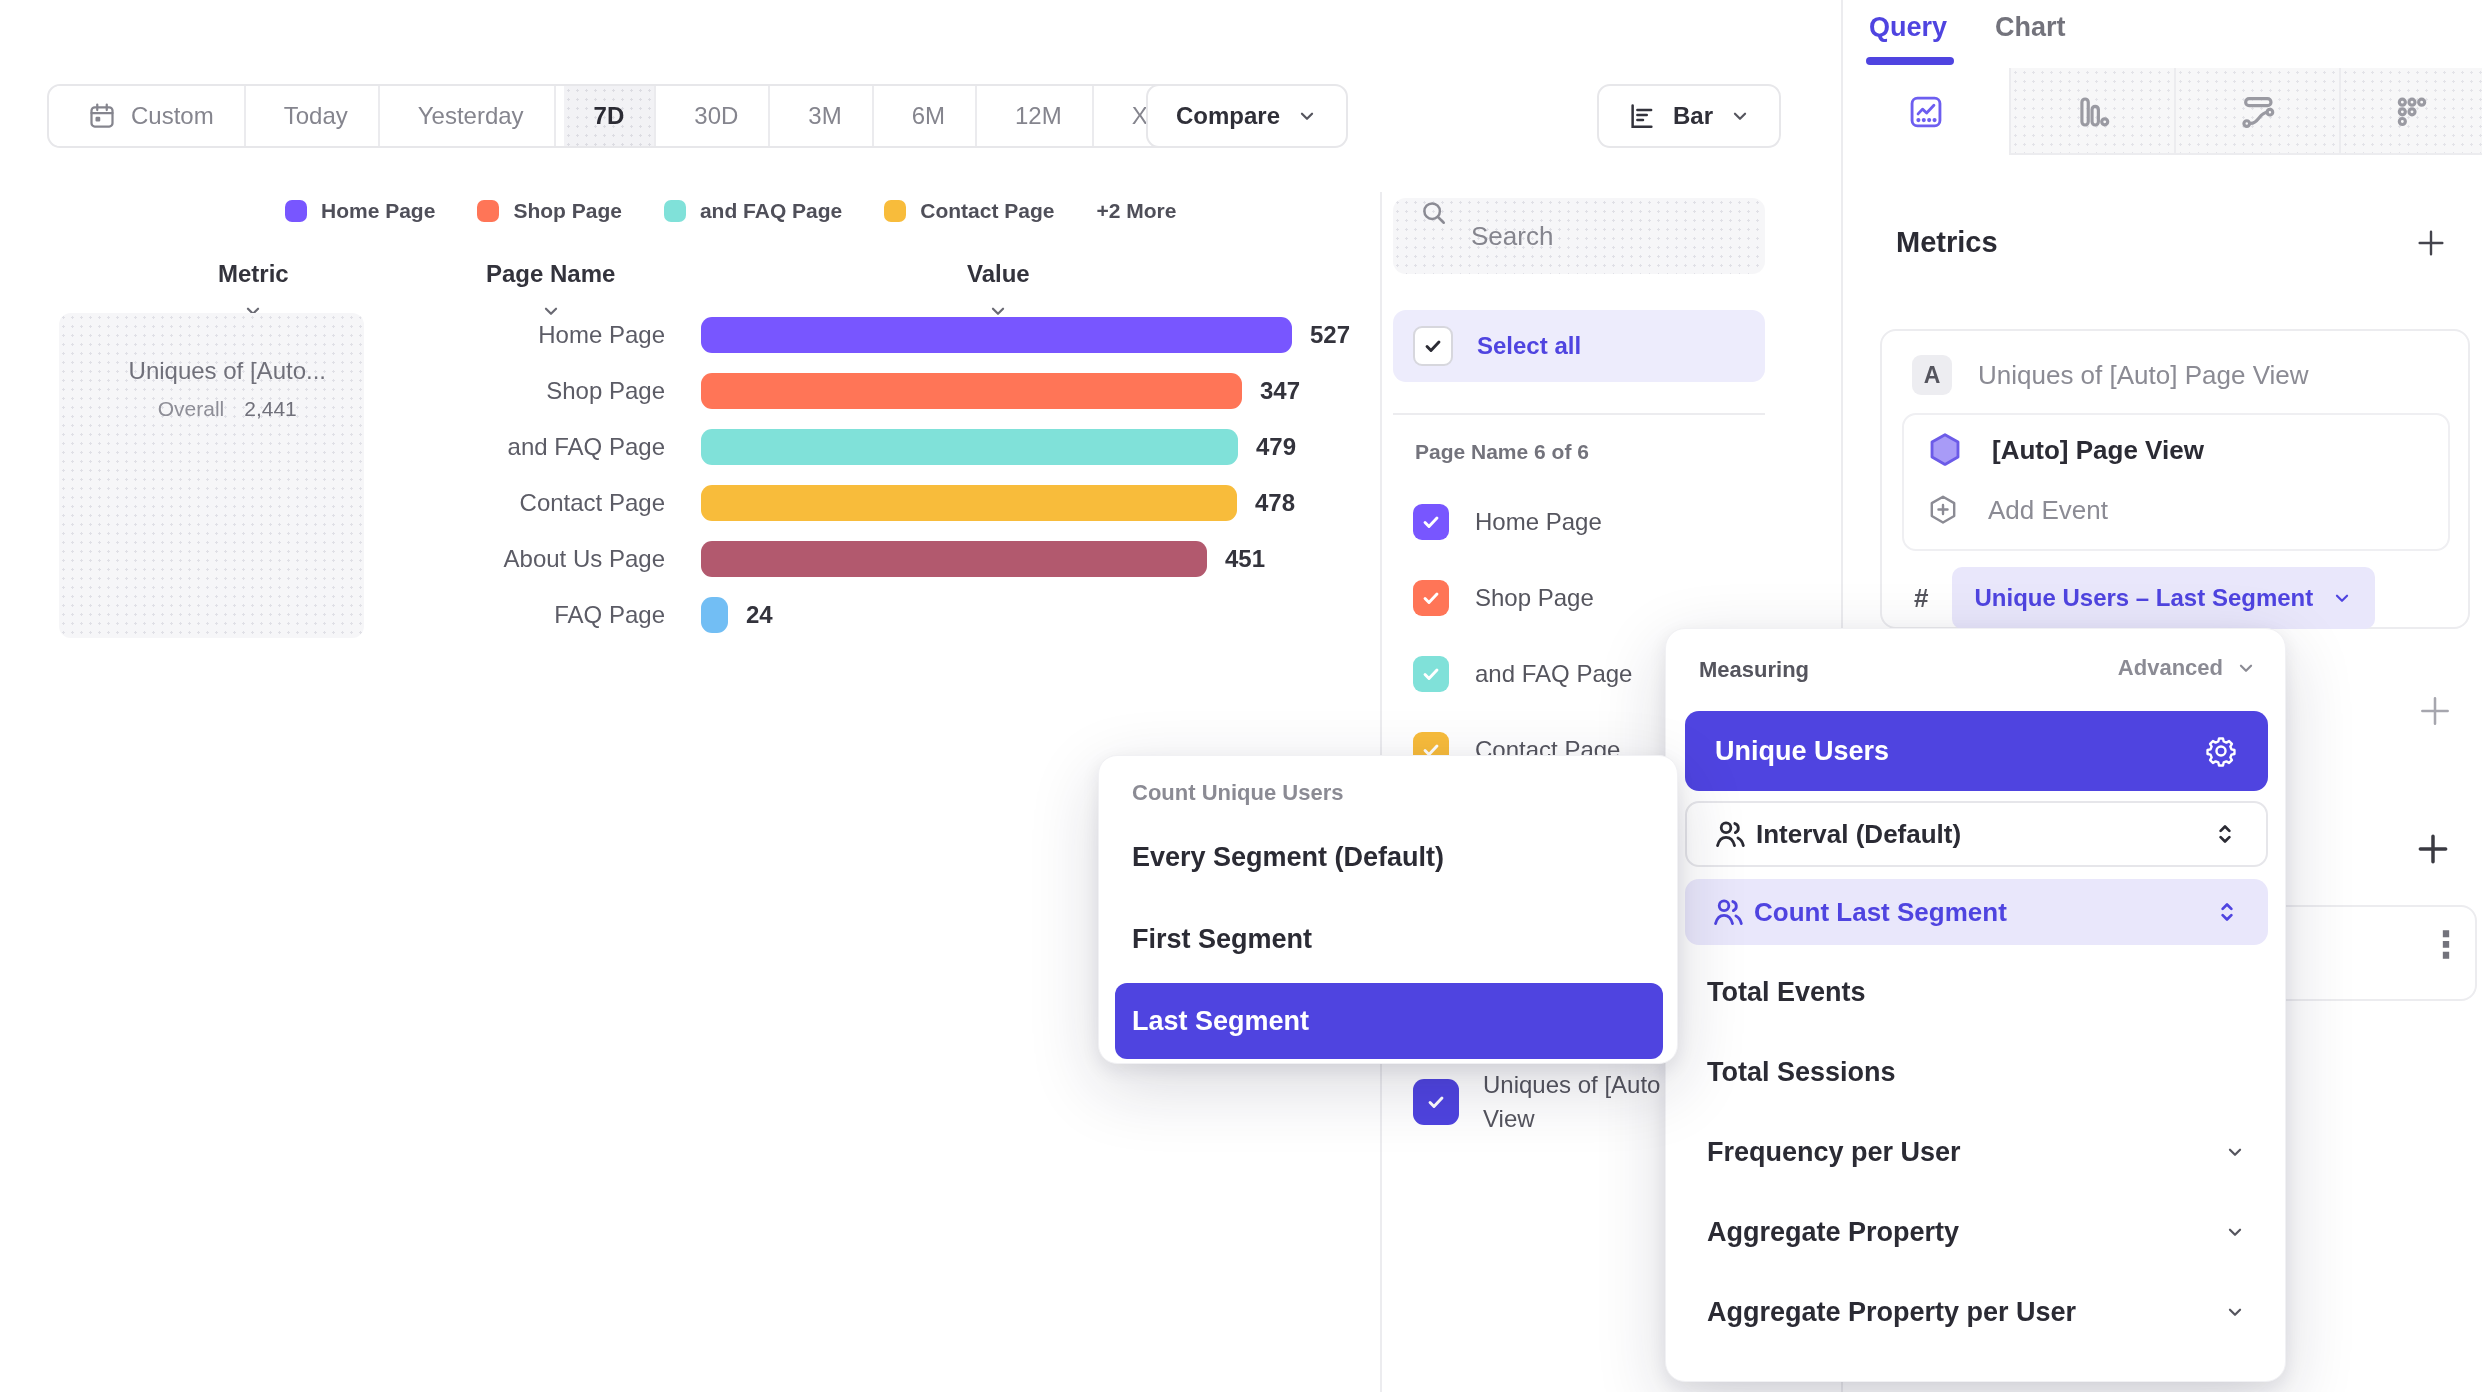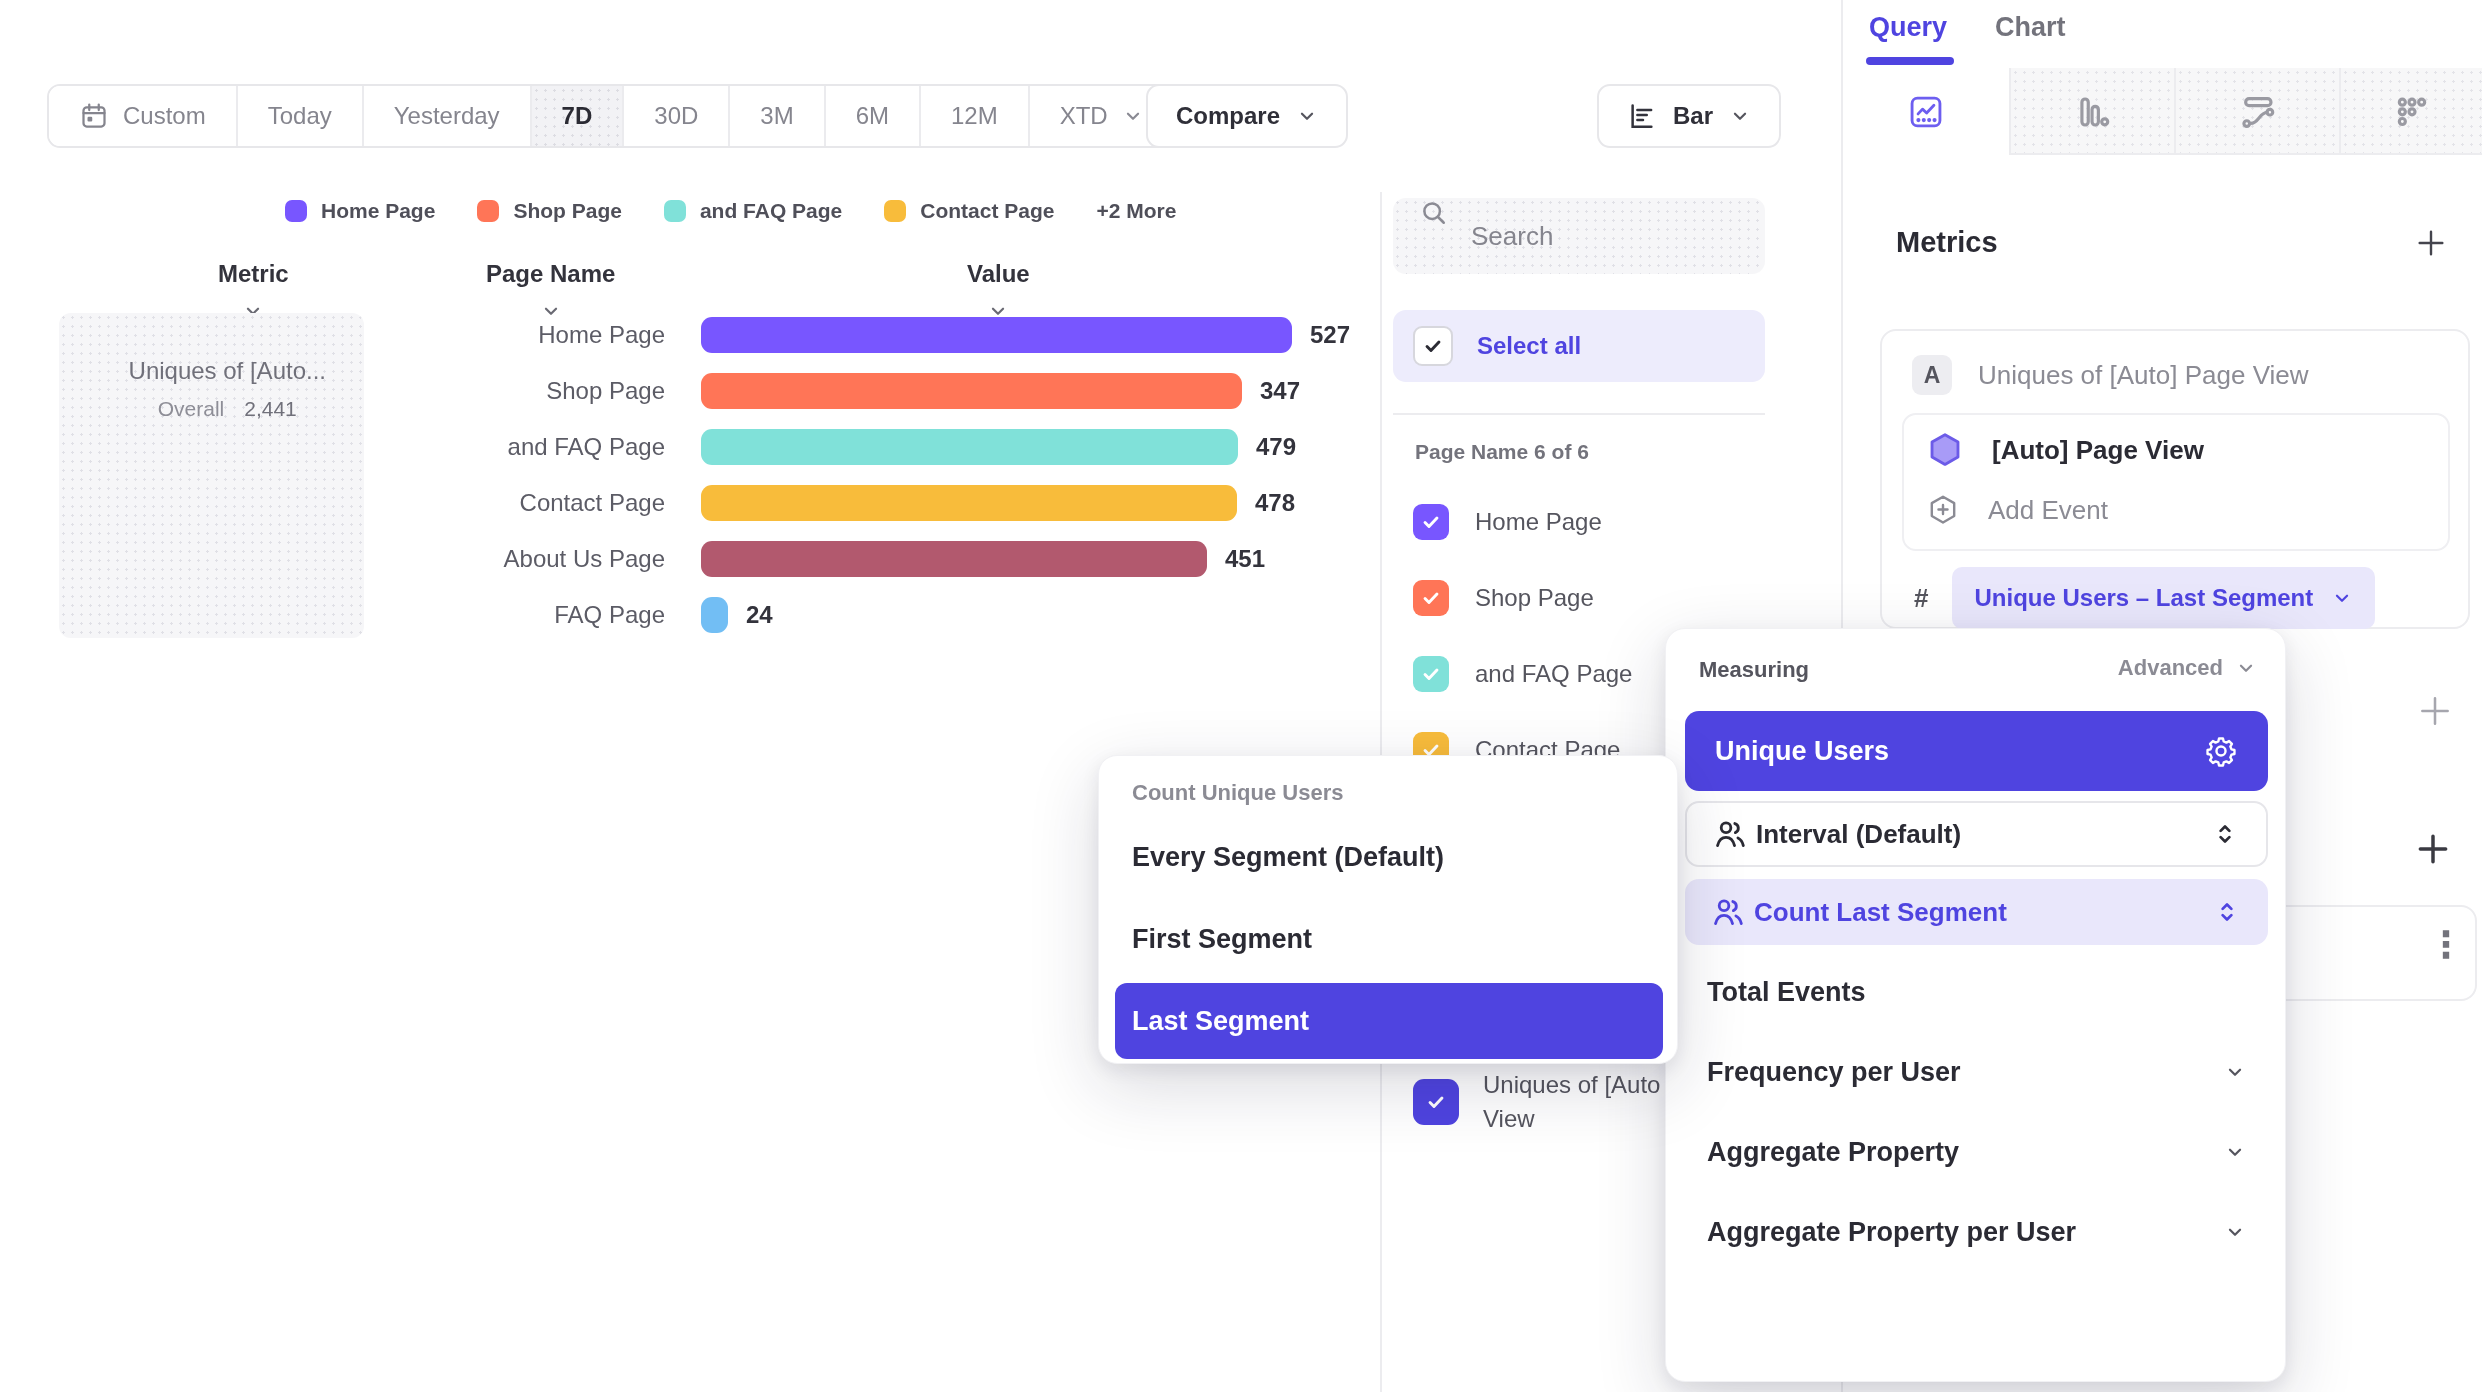--- a/index.html
+++ b/index.html
@@ -7,21 +7,21 @@
   .app{position:relative;width:2482px;height:1392px;background:#fff;overflow:hidden;
        font-family:"Liberation Sans","DejaVu Sans",sans-serif;color:#2f2f38;}
   [data-interactable="true"]{cursor:pointer;}
   svg{display:block;}
   .dot{background-color:#f6f6f8;background-image:radial-gradient(#e0e0e6 1.4px,transparent 1.4px);background-size:9px 9px;}
 
   
   .seg-group{position:absolute;left:47px;top:84px;height:64px;display:flex;align-items:stretch;
              border:2px solid #e7e7ea;border-radius:13px;overflow:hidden;background:#fff;}
   .seg{display:flex;align-items:center;gap:14px;padding:0 30px;font-size:24px;font-weight:500;
-       color:#85858e;border-right:2px solid #ebebee;background:#fff;white-space:nowrap;}
+       color:#85858e;border-right:2px solid #ebebee;background:#fff;white-space:nowrap;margin-left:8px;}
   .seg:last-child{border-right:none;}
   .seg.sel{background-color:#f2f2f5;background-image:radial-gradient(#dcdce2 1.4px,transparent 1.4px);
            background-size:9px 9px;color:#2b2b34;font-weight:700;}
   .seg .chev{color:#8b8b94;}
   .pillbtn{position:absolute;height:64px;display:flex;align-items:center;gap:16px;padding:0 28px;
            border:2px solid #e7e7ea;border-radius:13px;background:#fff;font-size:24px;font-weight:600;color:#2f2f38;}
   #compare-btn{left:1146px;top:84px;}
   #bar-btn{left:1597px;top:84px;}
 
   
@@ -559,20 +559,24 @@
           </svg>
         </span>
     </div>
 
     <div class="mp-opts" id="mopts" data-interactable="false">
         <div class="mp-opt" data-interactable="true">
     <span class="t" data-interactable="false">Total Events</span>
 
   </div>
         <div class="mp-opt" data-interactable="true">
+    <span class="t" data-interactable="false">Total Sessions</span>
+
+  </div>
+        <div class="mp-opt" data-interactable="true">
     <span class="t" data-interactable="false">Frequency per User</span>
     <span class="chev" data-interactable="false">
             <svg class="chev16" viewBox="0 0 24 24" fill="none" stroke="currentColor" stroke-width="2.4" stroke-linecap="round" stroke-linejoin="round">
               <path d="M6.5 9.5L12 15l5.5-5.5"></path>
             </svg>
           </span>
   </div>
         <div class="mp-opt" data-interactable="true">
     <span class="t" data-interactable="false">Aggregate Property</span>
     <span class="chev" data-interactable="false">

